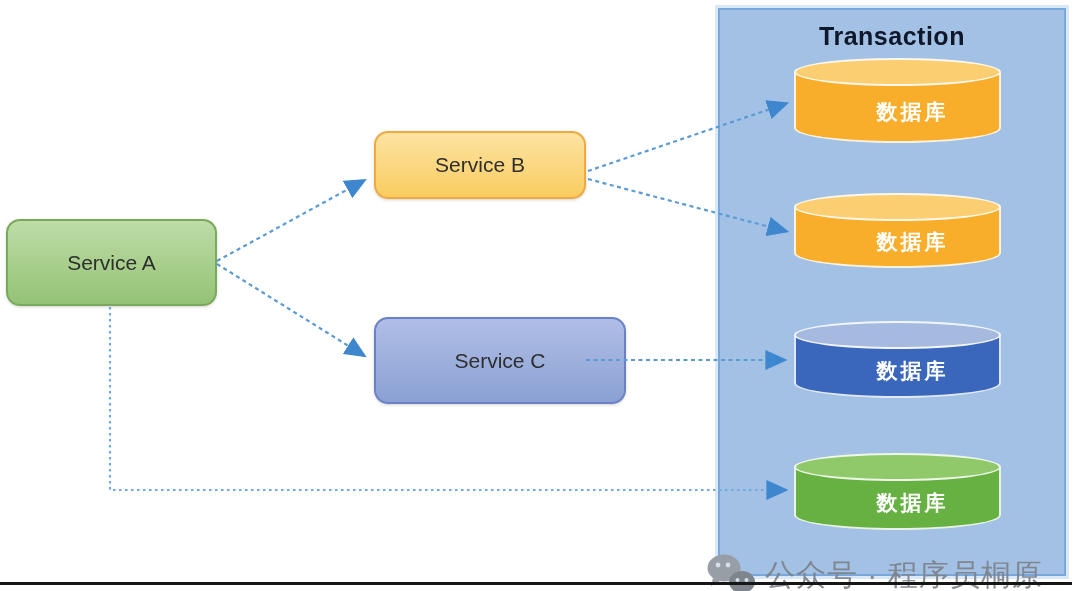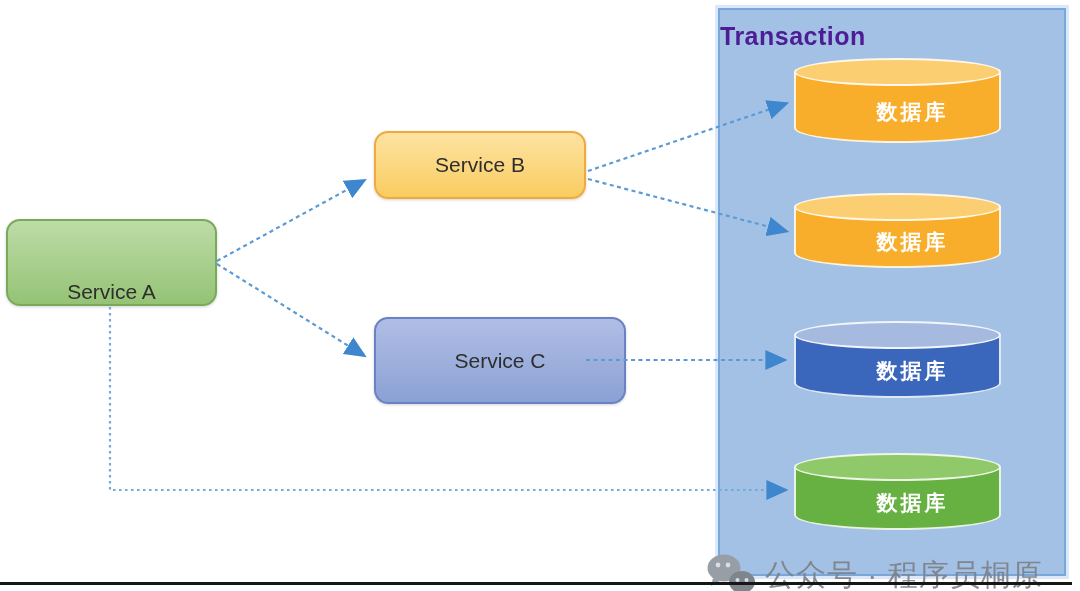--- a/index.html
+++ b/index.html
@@ -9,33 +9,33 @@
   }
 
   
   .transaction-panel {
     position:absolute; left:718px; top:8px; width:348px; height:568px;
     background:#A2C1E5; border:2px solid #78A7DC; box-sizing:border-box;
     box-shadow:0 0 0 3px rgba(190,214,240,.55);
     z-index:1;
   }
   .panel-title {
-    text-align:left; margin-top:12px; font-size:25px; font-weight:bold; color:#4c1d95;
+    text-align:center; margin-top:12px; font-size:25px; font-weight:bold; color:#0f172a;
     letter-spacing:.5px;
   }
 
   
   .service {
     position:absolute; border-radius:14px; box-sizing:border-box;
     display:flex; align-items:center; justify-content:center;
     font-size:21px; color:#2e2e2e; z-index:2;
     box-shadow:0 1px 3px rgba(0,0,0,.18);
   }
   .service-a { left:6px;  top:219px; width:211px; height:87px;
-    background:linear-gradient(#BDDCA7, #95C375); border:2px solid #7AA95B;align-items:flex-end; }
+    background:linear-gradient(#BDDCA7, #95C375); border:2px solid #7AA95B; }
   .service-b { left:374px; top:131px; width:212px; height:68px;
     background:linear-gradient(#FDE3A2, #F9CC60); border:2px solid #EFA93F; }
   .service-c { left:374px; top:317px; width:252px; height:87px;
     background:linear-gradient(#B0BEE5, #8BA1D4); border:2px solid #6A82C5; }
 
   
   .cylinder { position:absolute; left:794px; width:207px; z-index:2; }
   .cyl-top {
     position:absolute; left:0; right:0; top:0; height:28px; border-radius:50%;
     border:2px solid rgba(255,255,255,.85); box-sizing:border-box; z-index:2;

